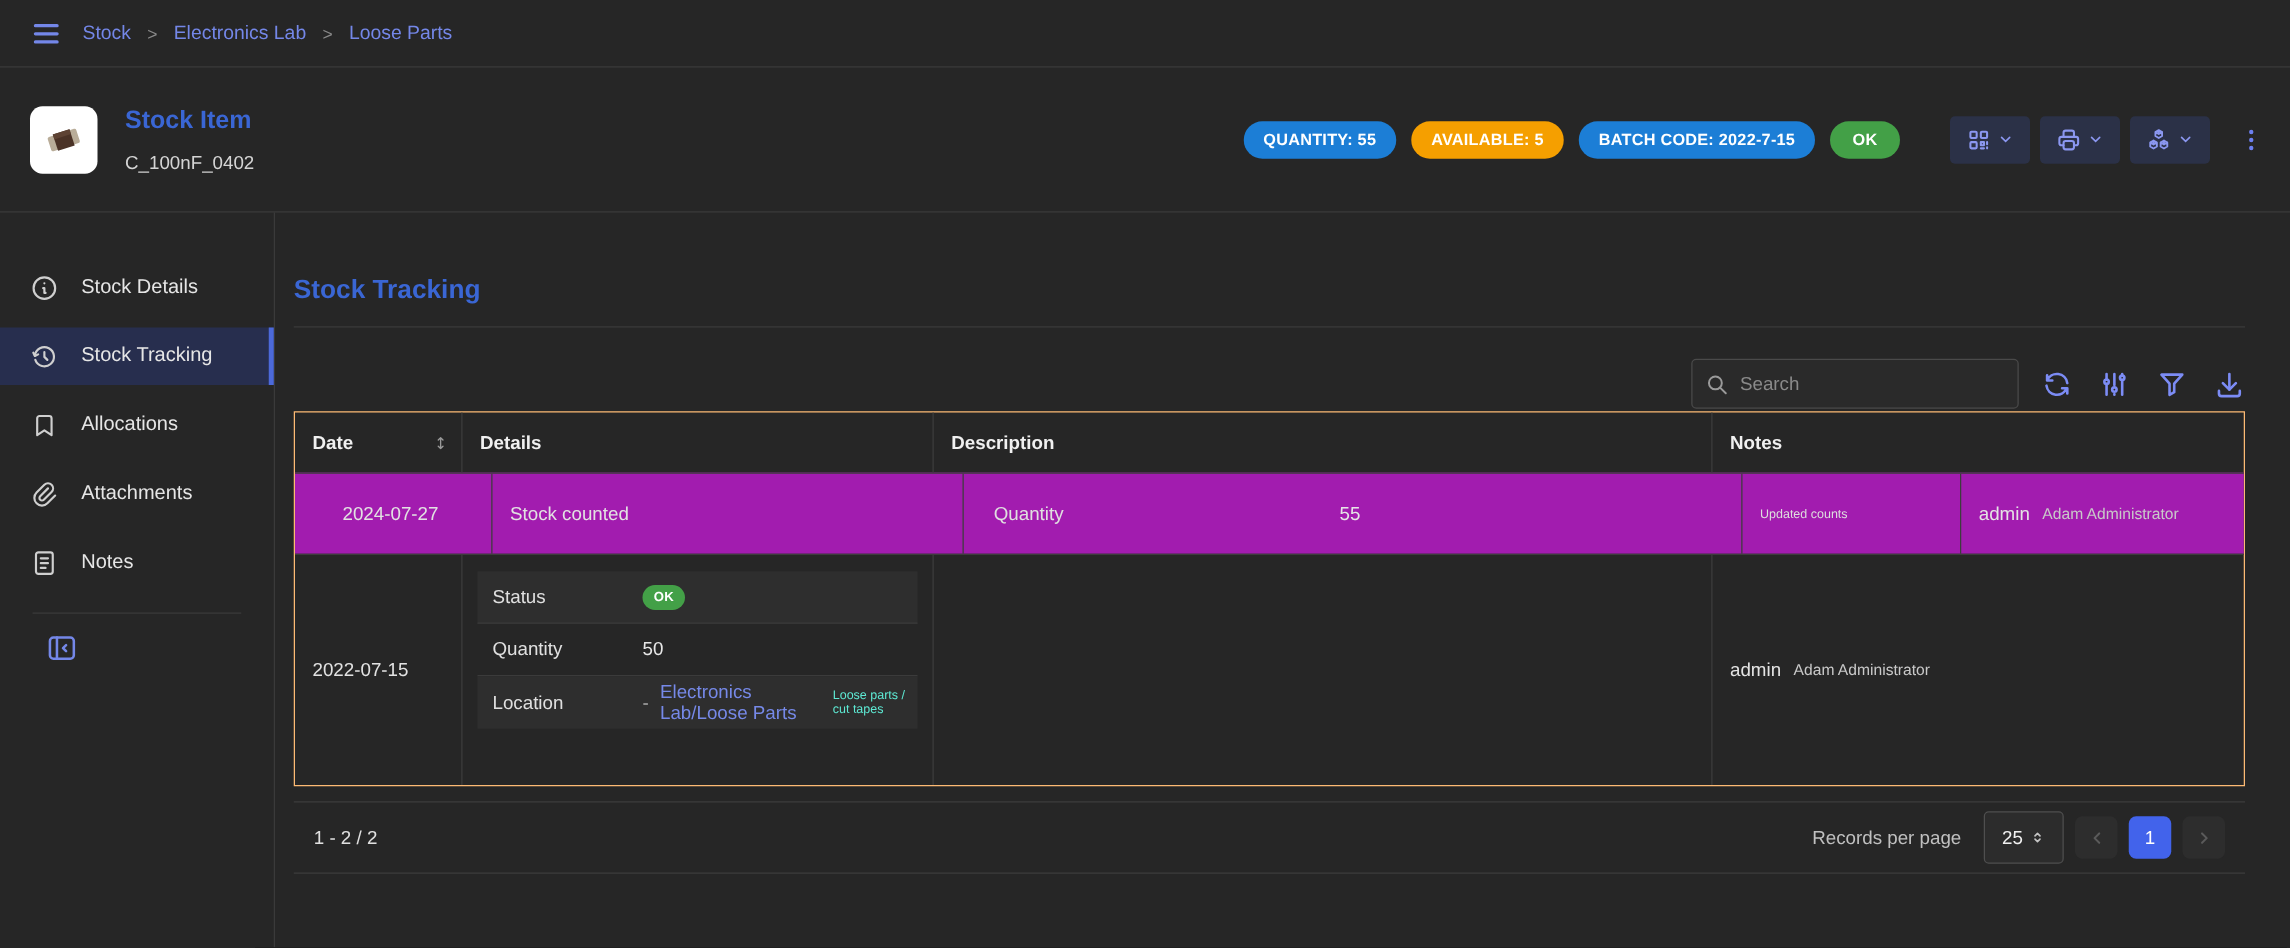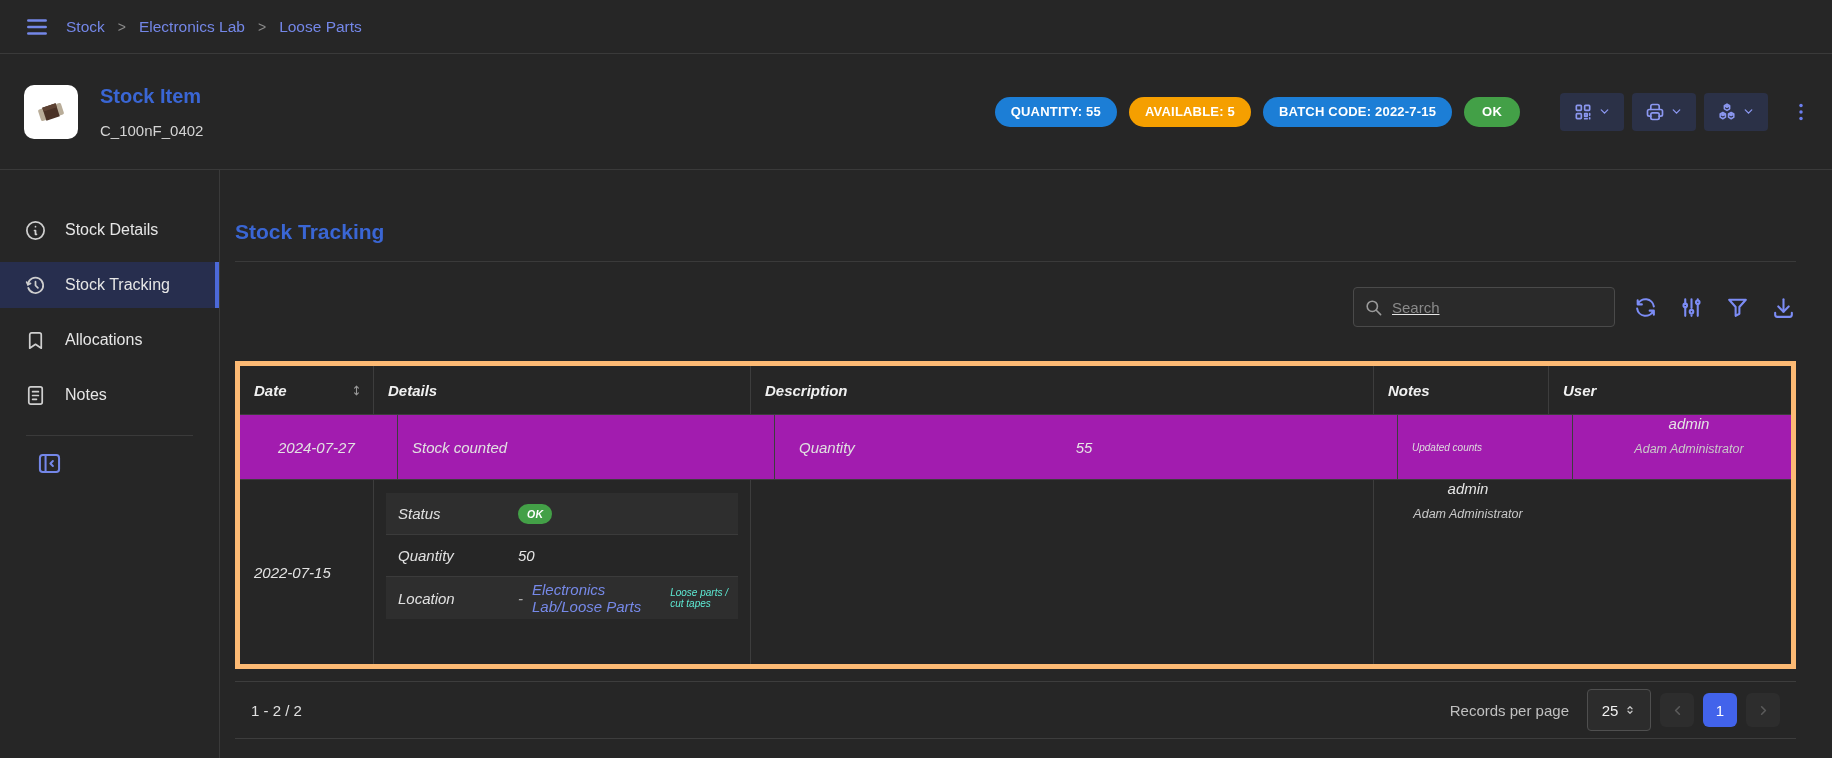--- a/index.html
+++ b/index.html
@@ -69,38 +69,38 @@
   .side-item .s-label { margin-left:18px; }
   .side-item.active { background:#272e4e; border-right-color:#4c69d9; }
   .side-divider { border-top:1px solid #3a3a3a; margin:8px 26px 14px 26px; }
   .collapse-btn { color:#7487e8; margin-left:36px; cursor:pointer; }
 
   .main { flex:1; padding:50px 36px 0 15px; }
   .section-title { color:#3a66d4; font-size:21px; font-weight:bold; }
   .section-rule { border:none; border-top:1px solid #3a3a3a; margin-top:17px; }
 
   
-  .toolbar { margin-top:25px; display:flex; justify-content:flex-end;text-decoration:underline; }
+  .toolbar { margin-top:25px; display:flex; justify-content:flex-end; }
   .search-box {
     position:relative; width:262px; height:40px;
     background:#2a2a2a; border:1px solid #4a4a4a; border-radius:4px;
     display:flex; align-items:center;
   }
   .search-box .mag { position:absolute; left:10px; color:#9a9a9a; }
   .search-input {
     width:100%; height:100%; background:transparent; border:none; outline:none;
     color:#e6e6e6; font-size:15px; padding-left:38px;
     font-family:"Liberation Sans", sans-serif;
   }
   .search-input::placeholder { color:#8a8a8a; }
   .tool-icons { display:flex; align-items:center; gap:21px; margin-left:18px; color:#7c8cf5; }
   .tool-icons > span { cursor:pointer; }
 
   
-  .table { margin-top:34px; border:5px solid #fdba74;font-style:italic; }
+  .table { margin-top:2px; border:1px solid #fdba74; }
   .trow { display:grid; grid-template-columns:133px 377px 623px 175px 1fr; }
   .trow > div + div { border-left:1px solid #3d3d3d; }
   .thead { height:48px; font-weight:bold; font-size:15px; color:#f0f0f0; }
   .thead > div { display:flex; align-items:center; padding:0 10px 0 14px; }
   .th-date { justify-content:space-between; }
   .sort-icon { color:#9a9a9a; }
 
   .row1 { height:65px; background:#a21caf; border-top:1px solid #3d3d3d;padding-left:24px; }
   .row2 { height:185px; border-top:1px solid #3d3d3d; }
   .cell { display:flex; align-items:center; padding-left:14px; font-size:15px; color:#e2e2e2; }
@@ -119,21 +119,21 @@
   .subrow.striped { background:#2e2e2e; }
 
   .ok-badge {
     background:#43a047; color:#fff; font-size:10.5px; font-weight:bold;
     padding:4px 9px; border-radius:11px; letter-spacing:.3px;
   }
   .loc-dash { color:#aaaaaa; margin-right:9px; }
   .loc-link { color:#7689e8; text-decoration:none; cursor:pointer; }
   .loc-desc { color:#5eead4; font-size:10px; margin-left:13px; }
 
-  .user-cell { gap:10px;flex-direction:column; }
+  .user-cell { gap:10px; }
   .user-name { color:#e4e4e4; }
   .user-full { color:#c9c9c9; font-size:12.5px; }
   .notes-text { font-size:10px; color:#dedede; }
 
   
   .tfooter {
     margin-top:12px; height:58px;
     border-top:1px solid #3d3d3d; border-bottom:1px solid #3d3d3d;
     display:flex; align-items:center; justify-content:space-between; padding:0 16px;
   }
@@ -276,20 +276,28 @@
         <span class="s-icon">
           <svg width="23" height="23" viewBox="0 0 24 24" fill="none" stroke="currentColor" stroke-width="1.8" stroke-linecap="round" stroke-linejoin="round">
               <path d="M18 20l-6-4-6 4V6a2 2 0 0 1 2-2h8a2 2 0 0 1 2 2z"></path>
             </svg>
         </span>
         <span class="s-label">Allocations</span>
       </div>
       <div class="side-item">
         <span class="s-icon">
           <svg width="23" height="23" viewBox="0 0 24 24" fill="none" stroke="currentColor" stroke-width="1.8" stroke-linecap="round" stroke-linejoin="round">
+              <path d="M15 7l-6.5 6.5a1.5 1.5 0 0 0 3 3l6.5-6.5a3 3 0 0 0-6-6l-6.5 6.5a4.5 4.5 0 0 0 9 9L21 13"></path>
+            </svg>
+        </span>
+        <span class="s-label">Attachments</span>
+      </div>
+      <div class="side-item">
+        <span class="s-icon">
+          <svg width="23" height="23" viewBox="0 0 24 24" fill="none" stroke="currentColor" stroke-width="1.8" stroke-linecap="round" stroke-linejoin="round">
               <rect x="5" y="3" width="14" height="18" rx="2"></rect>
               <path d="M9 8h6M9 12h6M9 16h4"></path>
             </svg>
         </span>
         <span class="s-label">Notes</span>
       </div>
       <div class="side-divider"></div>
       <span class="collapse-btn">
         <svg width="27" height="27" viewBox="0 0 24 24" fill="none" stroke="currentColor" stroke-width="1.8" stroke-linecap="round" stroke-linejoin="round">
             <rect x="3.5" y="4.5" width="17" height="15" rx="2.5"></rect>
@@ -351,21 +359,20 @@
             <span>Date</span>
             <span class="sort-icon">
               <svg width="13" height="13" viewBox="0 0 24 24" fill="none" stroke="currentColor" stroke-width="2" stroke-linecap="round" stroke-linejoin="round">
                   <path d="M12 4v16M8.5 7.5L12 4l3.5 3.5M8.5 16.5L12 20l3.5-3.5"></path>
                 </svg>
             </span>
           </div>
           <div>Details</div>
           <div>Description</div>
           <div>Notes</div>
-          <div>User</div>
         </div>
 
         <div class="trow row1">
           <div class="cell">2024-07-27</div>
           <div class="cell">Stock counted</div>
           <div class="cell-details">
             <div class="subrow r1-sub">
               <span class="dlabel">Quantity</span>
               <span class="dval-right">55</span>
             </div>

